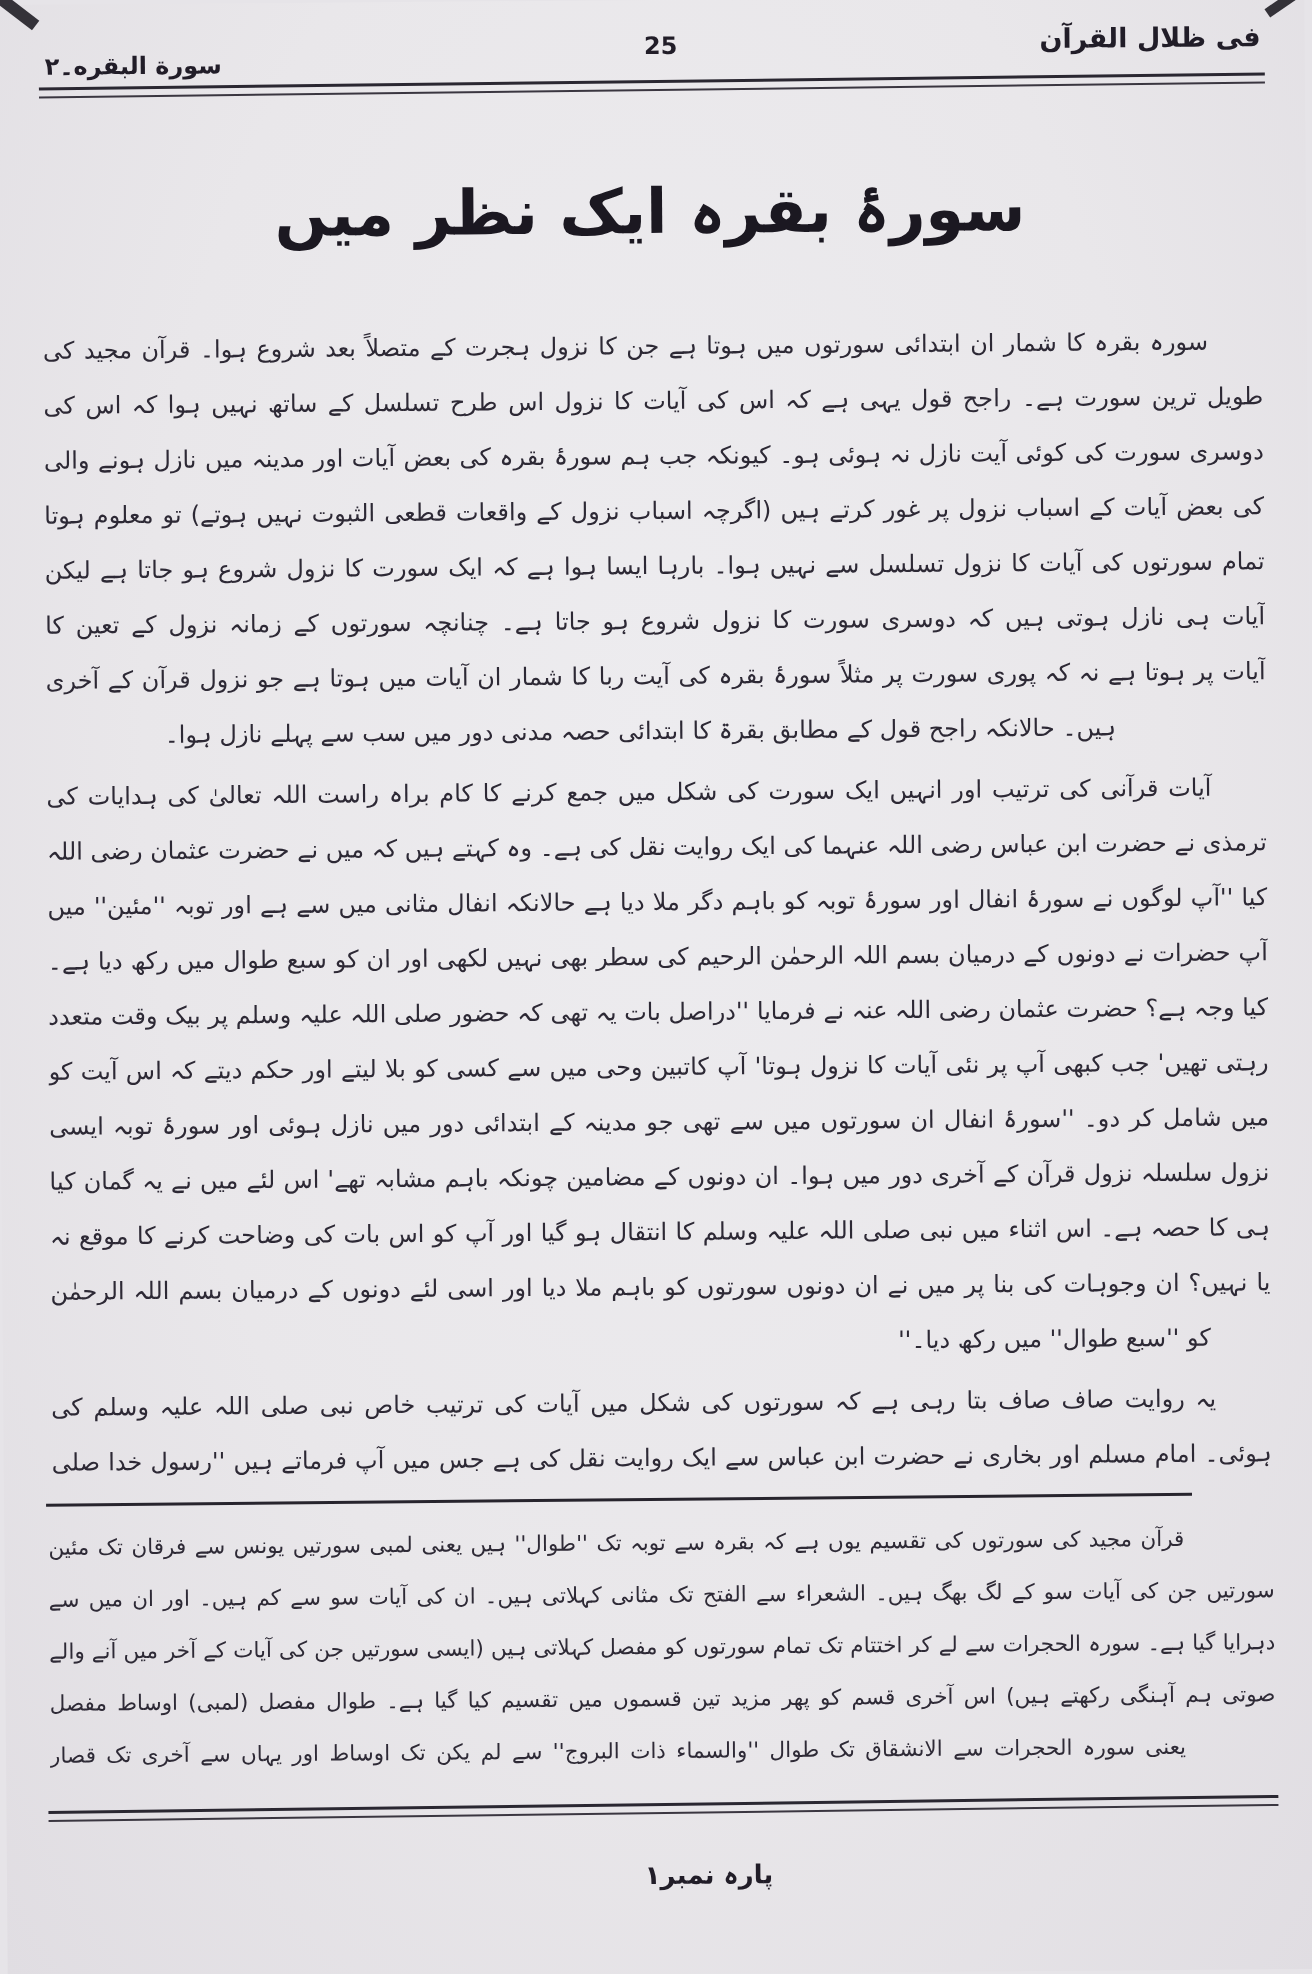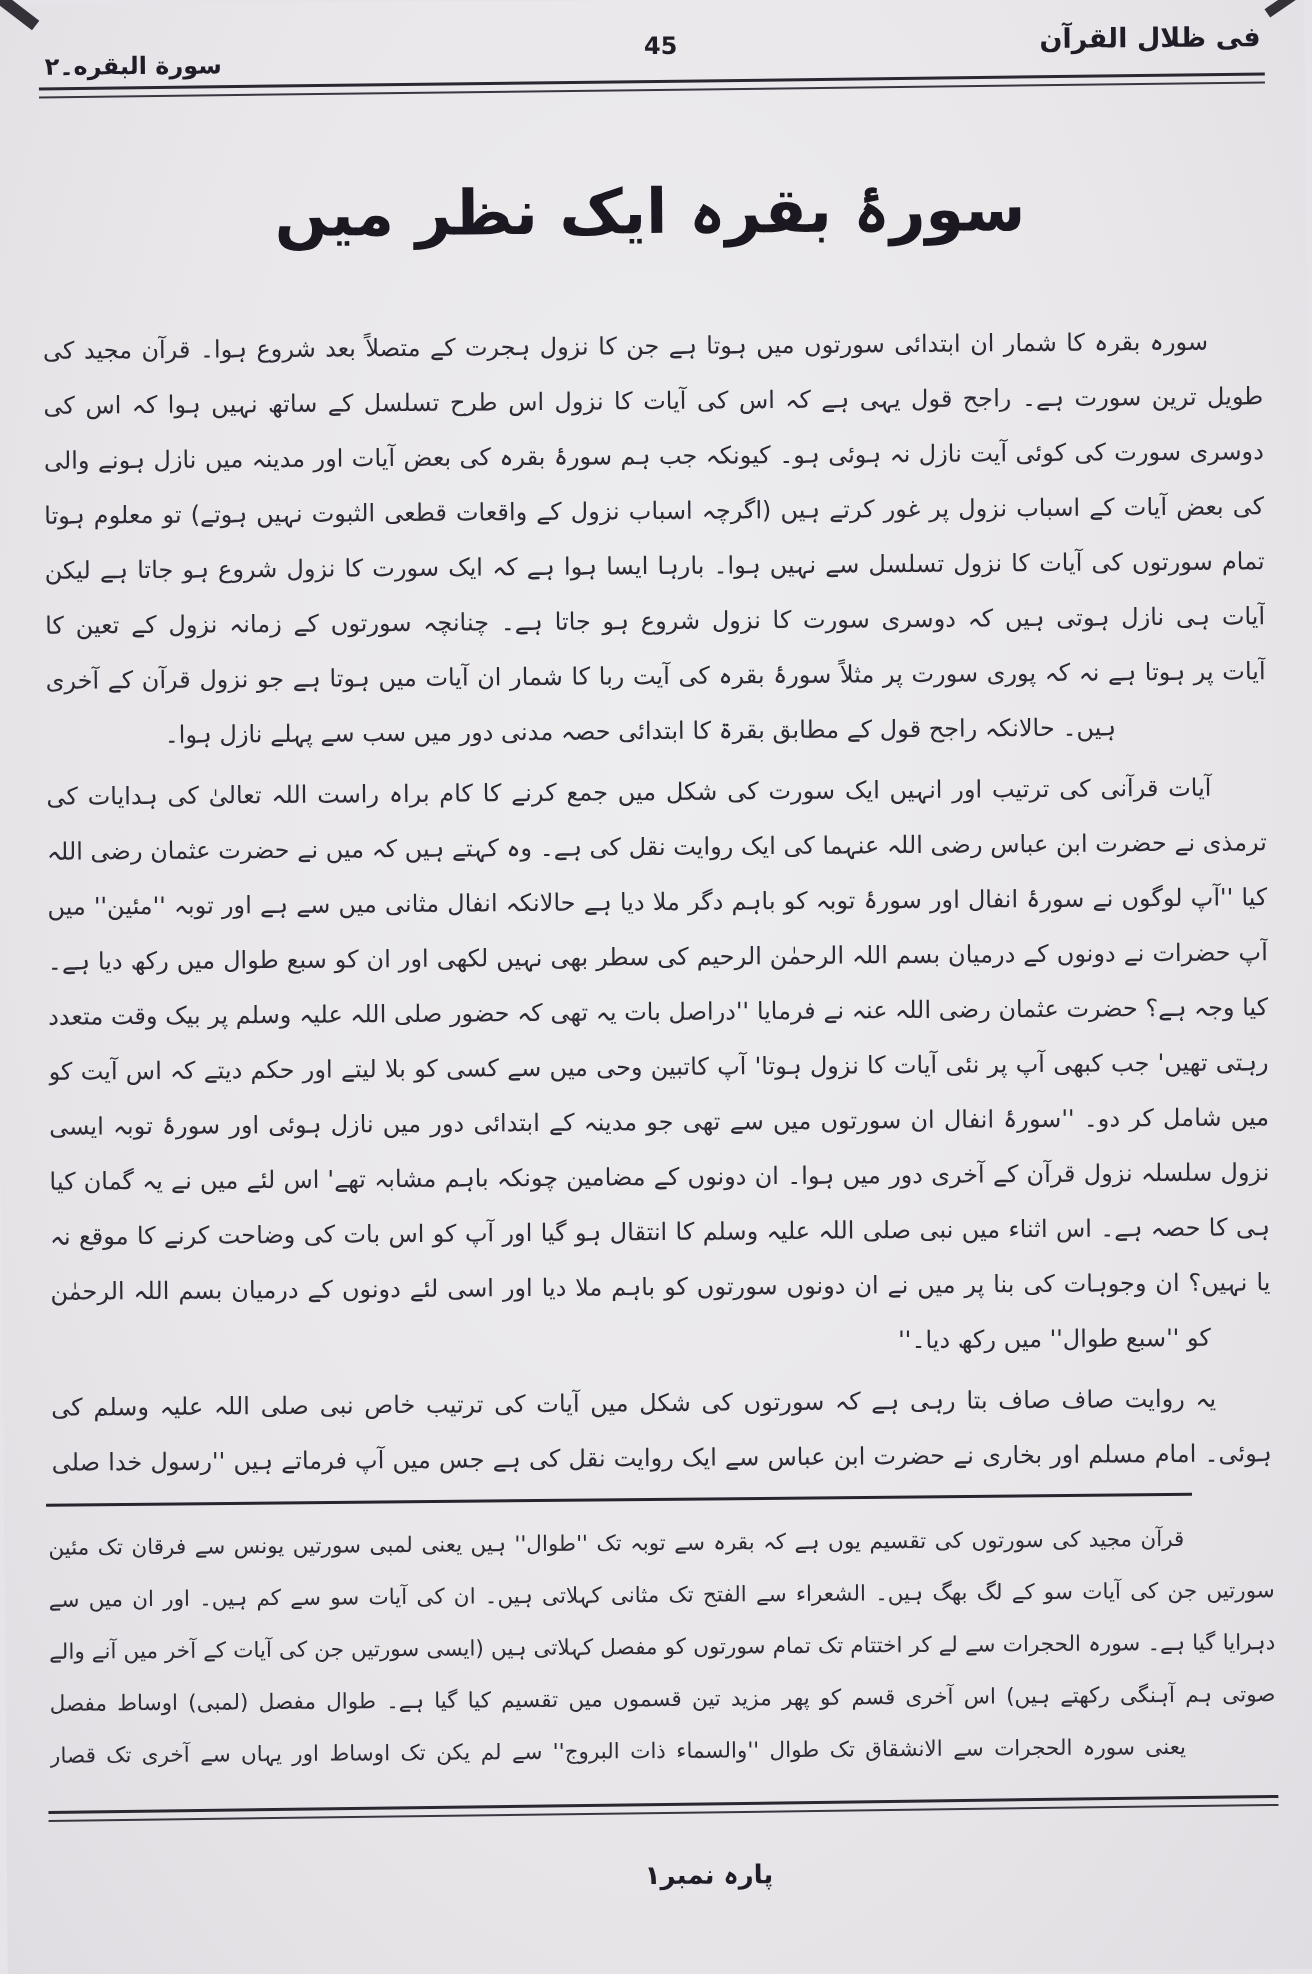--- a/index.html
+++ b/index.html
@@ -71,21 +71,21 @@
 <body>
 
 <div class="page">
   <div class="corner tl"></div>
   <div class="corner tr"></div>
 
   <div class="content">
 
     <div class="hdr">
       <div class="hdr-right">فی ظلال القرآن</div>
-      <div class="hdr-num">45</div>
+      <div class="hdr-num">25</div>
       <div class="hdr-left">سورة البقره۔۲</div>
     </div>
     <div class="rule-double"></div>
 
     <div class="title-wrap">
       <div class="title">سورۂ بقرہ ایک نظر میں</div>
     </div>
 
     <div class="body">
 

